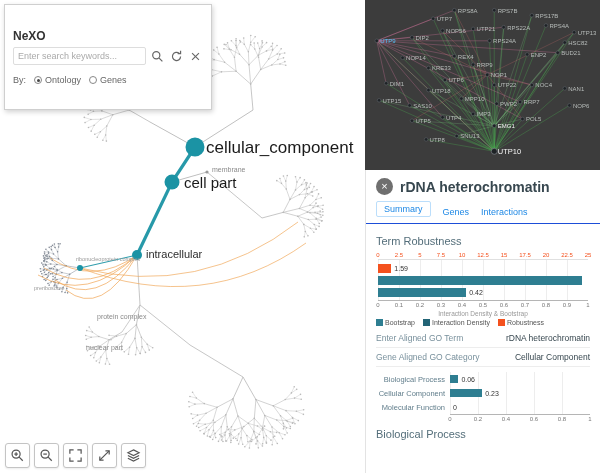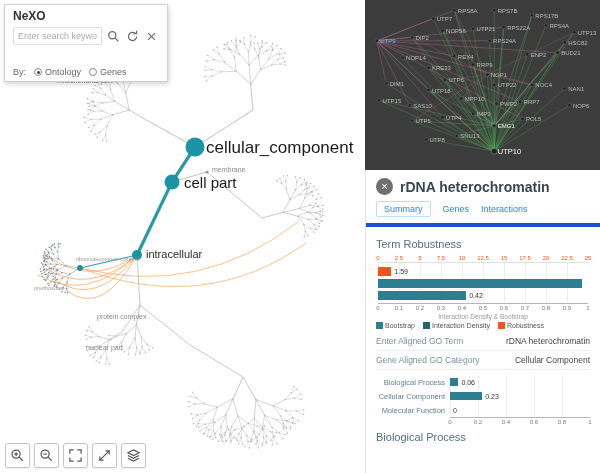--- a/index.html
+++ b/index.html
@@ -11,50 +11,50 @@
   #tree-panel{position:absolute;left:0;top:0;width:365px;height:473px;background:#fff;overflow:hidden}
   #tree-svg{position:absolute;left:0;top:0}
   #tree-labels span{position:absolute;white-space:nowrap;cursor:pointer}
   .tl-xl{font-size:17px;color:#1a1a1a}
   .tl-lg{font-size:15px;color:#1a1a1a}
   .tl-md{font-size:11px;color:#2d2d2d}
   .tl-sm{font-size:7px;color:#8a8a8a}
   .tl-xs{font-size:5.5px;color:#9a9a9a}
 
   
-  #search-card{position:absolute;left:4px;top:4px;width:164px;background:#fff;
-    border:1px solid #cfcfcf;box-shadow:1px 2px 5px rgba(0,0,0,.18);padding:4px 8px;z-index:6}
+  #search-card{position:absolute;left:4px;top:4px;width:208px;background:#fff;
+    border:1px solid #cfcfcf;box-shadow:1px 2px 5px rgba(0,0,0,.18);padding:24px 8px;z-index:6}
   .sc-title{font-size:12px;font-weight:bold;color:#333;margin-bottom:4px}
   .sc-row{display:flex;align-items:center;gap:3px}
   #search-input{flex:1;min-width:0;border:1px solid #ddd;border-radius:2px;font-size:9px;
     padding:3px 4px;color:#444;font-family:"Liberation Sans",sans-serif}
   #search-input::placeholder{color:#aaa}
   .sc-icon{width:16px;height:16px;display:flex;align-items:center;justify-content:center;cursor:pointer;flex:none}
-  .sc-by{display:flex;align-items:center;gap:8px;margin-top:22px;font-size:9px;color:#666}
+  .sc-by{display:flex;align-items:center;gap:8px;margin-top:10px;font-size:9px;color:#666}
   .radio{display:flex;align-items:center;gap:3px;cursor:pointer}
   .rb{width:8px;height:8px;border:1px solid #888;border-radius:50%;display:inline-block;position:relative;flex:none}
   .radio.selected .rb::after{content:"";position:absolute;left:1.5px;top:1.5px;width:3px;height:3px;
     border-radius:50%;background:#444}
 
   
   #tree-toolbar{position:absolute;left:5px;bottom:5px;display:flex;gap:4px;z-index:6}
   .tb-btn{width:25px;height:25px;background:#fff;border:1px solid #c4c4c4;border-radius:3px;
     display:flex;align-items:center;justify-content:center;cursor:pointer;box-shadow:0 1px 2px rgba(0,0,0,.08)}
 
   
   #network-panel{position:absolute;left:365px;top:0;width:235px;height:170px;background:#3c3c3c;overflow:hidden}
 
   
   #detail-panel{position:absolute;left:365px;top:170px;width:235px;height:303px;background:#fff;
     border-left:1px solid #e3e3e3;overflow:hidden}
   .dp-header{display:flex;align-items:center;padding:8px 10px 6px}
   .close-circle{width:17px;height:17px;border-radius:50%;background:#6f6f6f;color:#fff;font-size:11px;
     line-height:17px;text-align:center;flex:none;cursor:pointer}
   .dp-title{font-size:14px;color:#37474f;margin-left:7px;font-weight:bold}
-  .dp-tabs{display:flex;align-items:center;padding:0 10px 6px;border-bottom:4px solid #1d4ed8}
+  .dp-tabs{display:flex;align-items:flex-end;padding:0 10px 6px;border-bottom:1px solid #1d4ed8}
   .tab{font-size:9px;color:#1e88e5;cursor:pointer}
   .tab.active{border:1px solid #bbdefb;padding:2px 7px;border-radius:2px}
   .tab+.tab{margin-left:12px}
   .dp-body{padding:6px 10px 0;overflow:hidden}
   .unique-term{font-size:10px;color:#78909c;margin:2px 0 7px}
   .section-heading{font-size:11px;color:#546e7a;margin:5px 0 4px}
   .axis{position:relative;height:9px;margin:0 2px}
   .axis span{position:absolute;transform:translateX(-50%);font-size:6px;color:#777;top:1px}
   .top-axis{border-bottom:1px solid #e0e0e0}
   .top-axis span{color:#f4511e}

